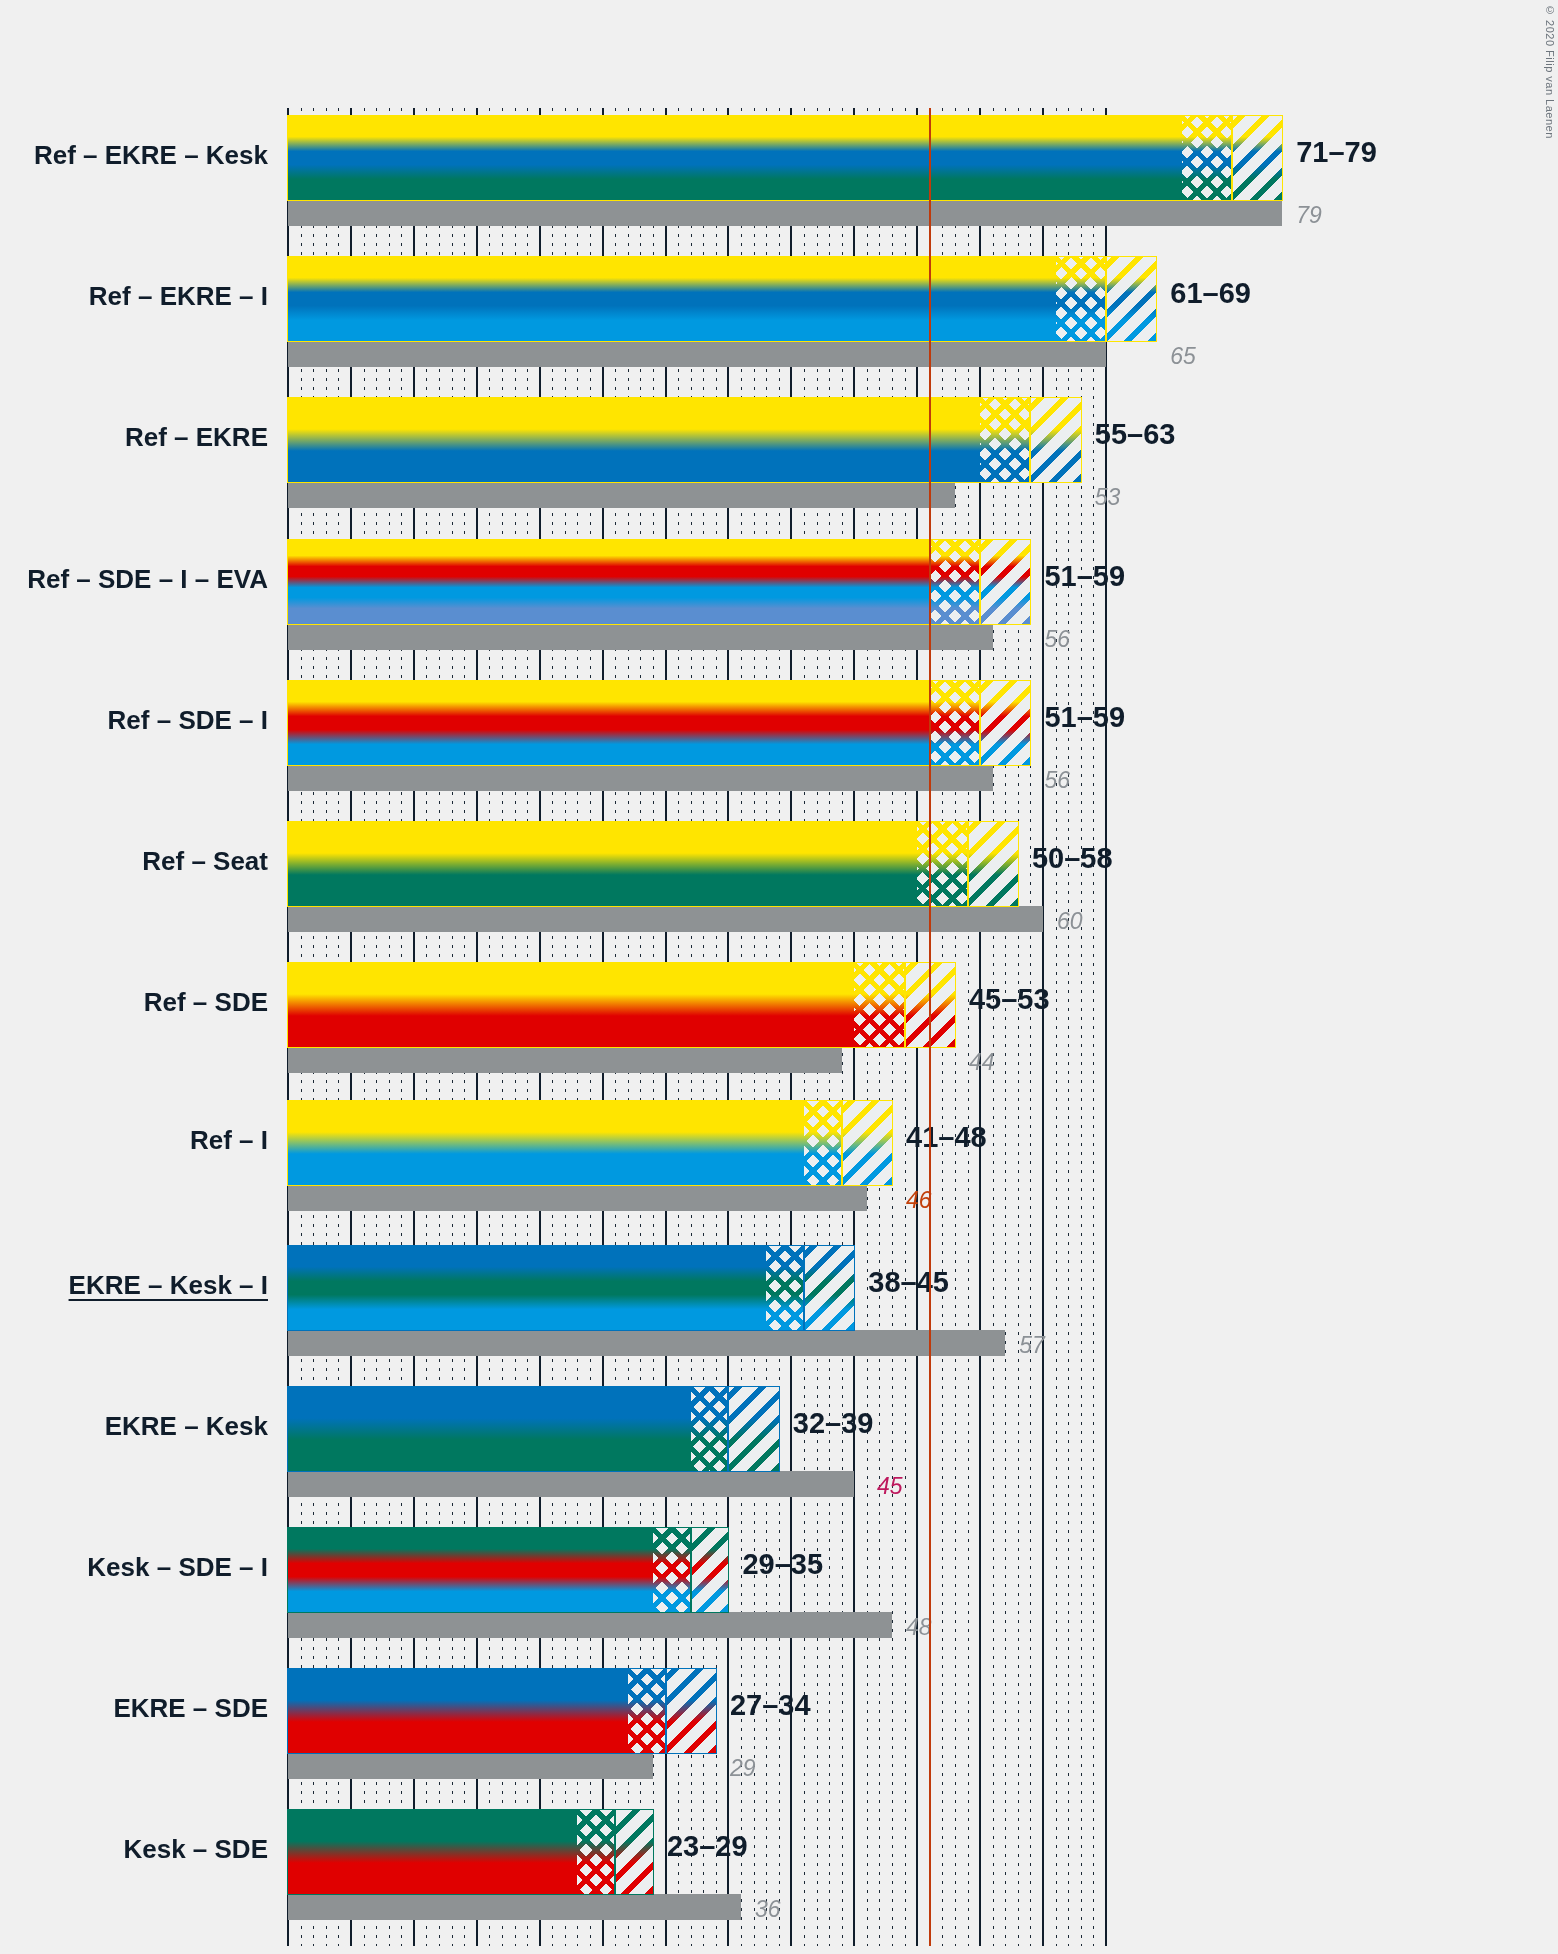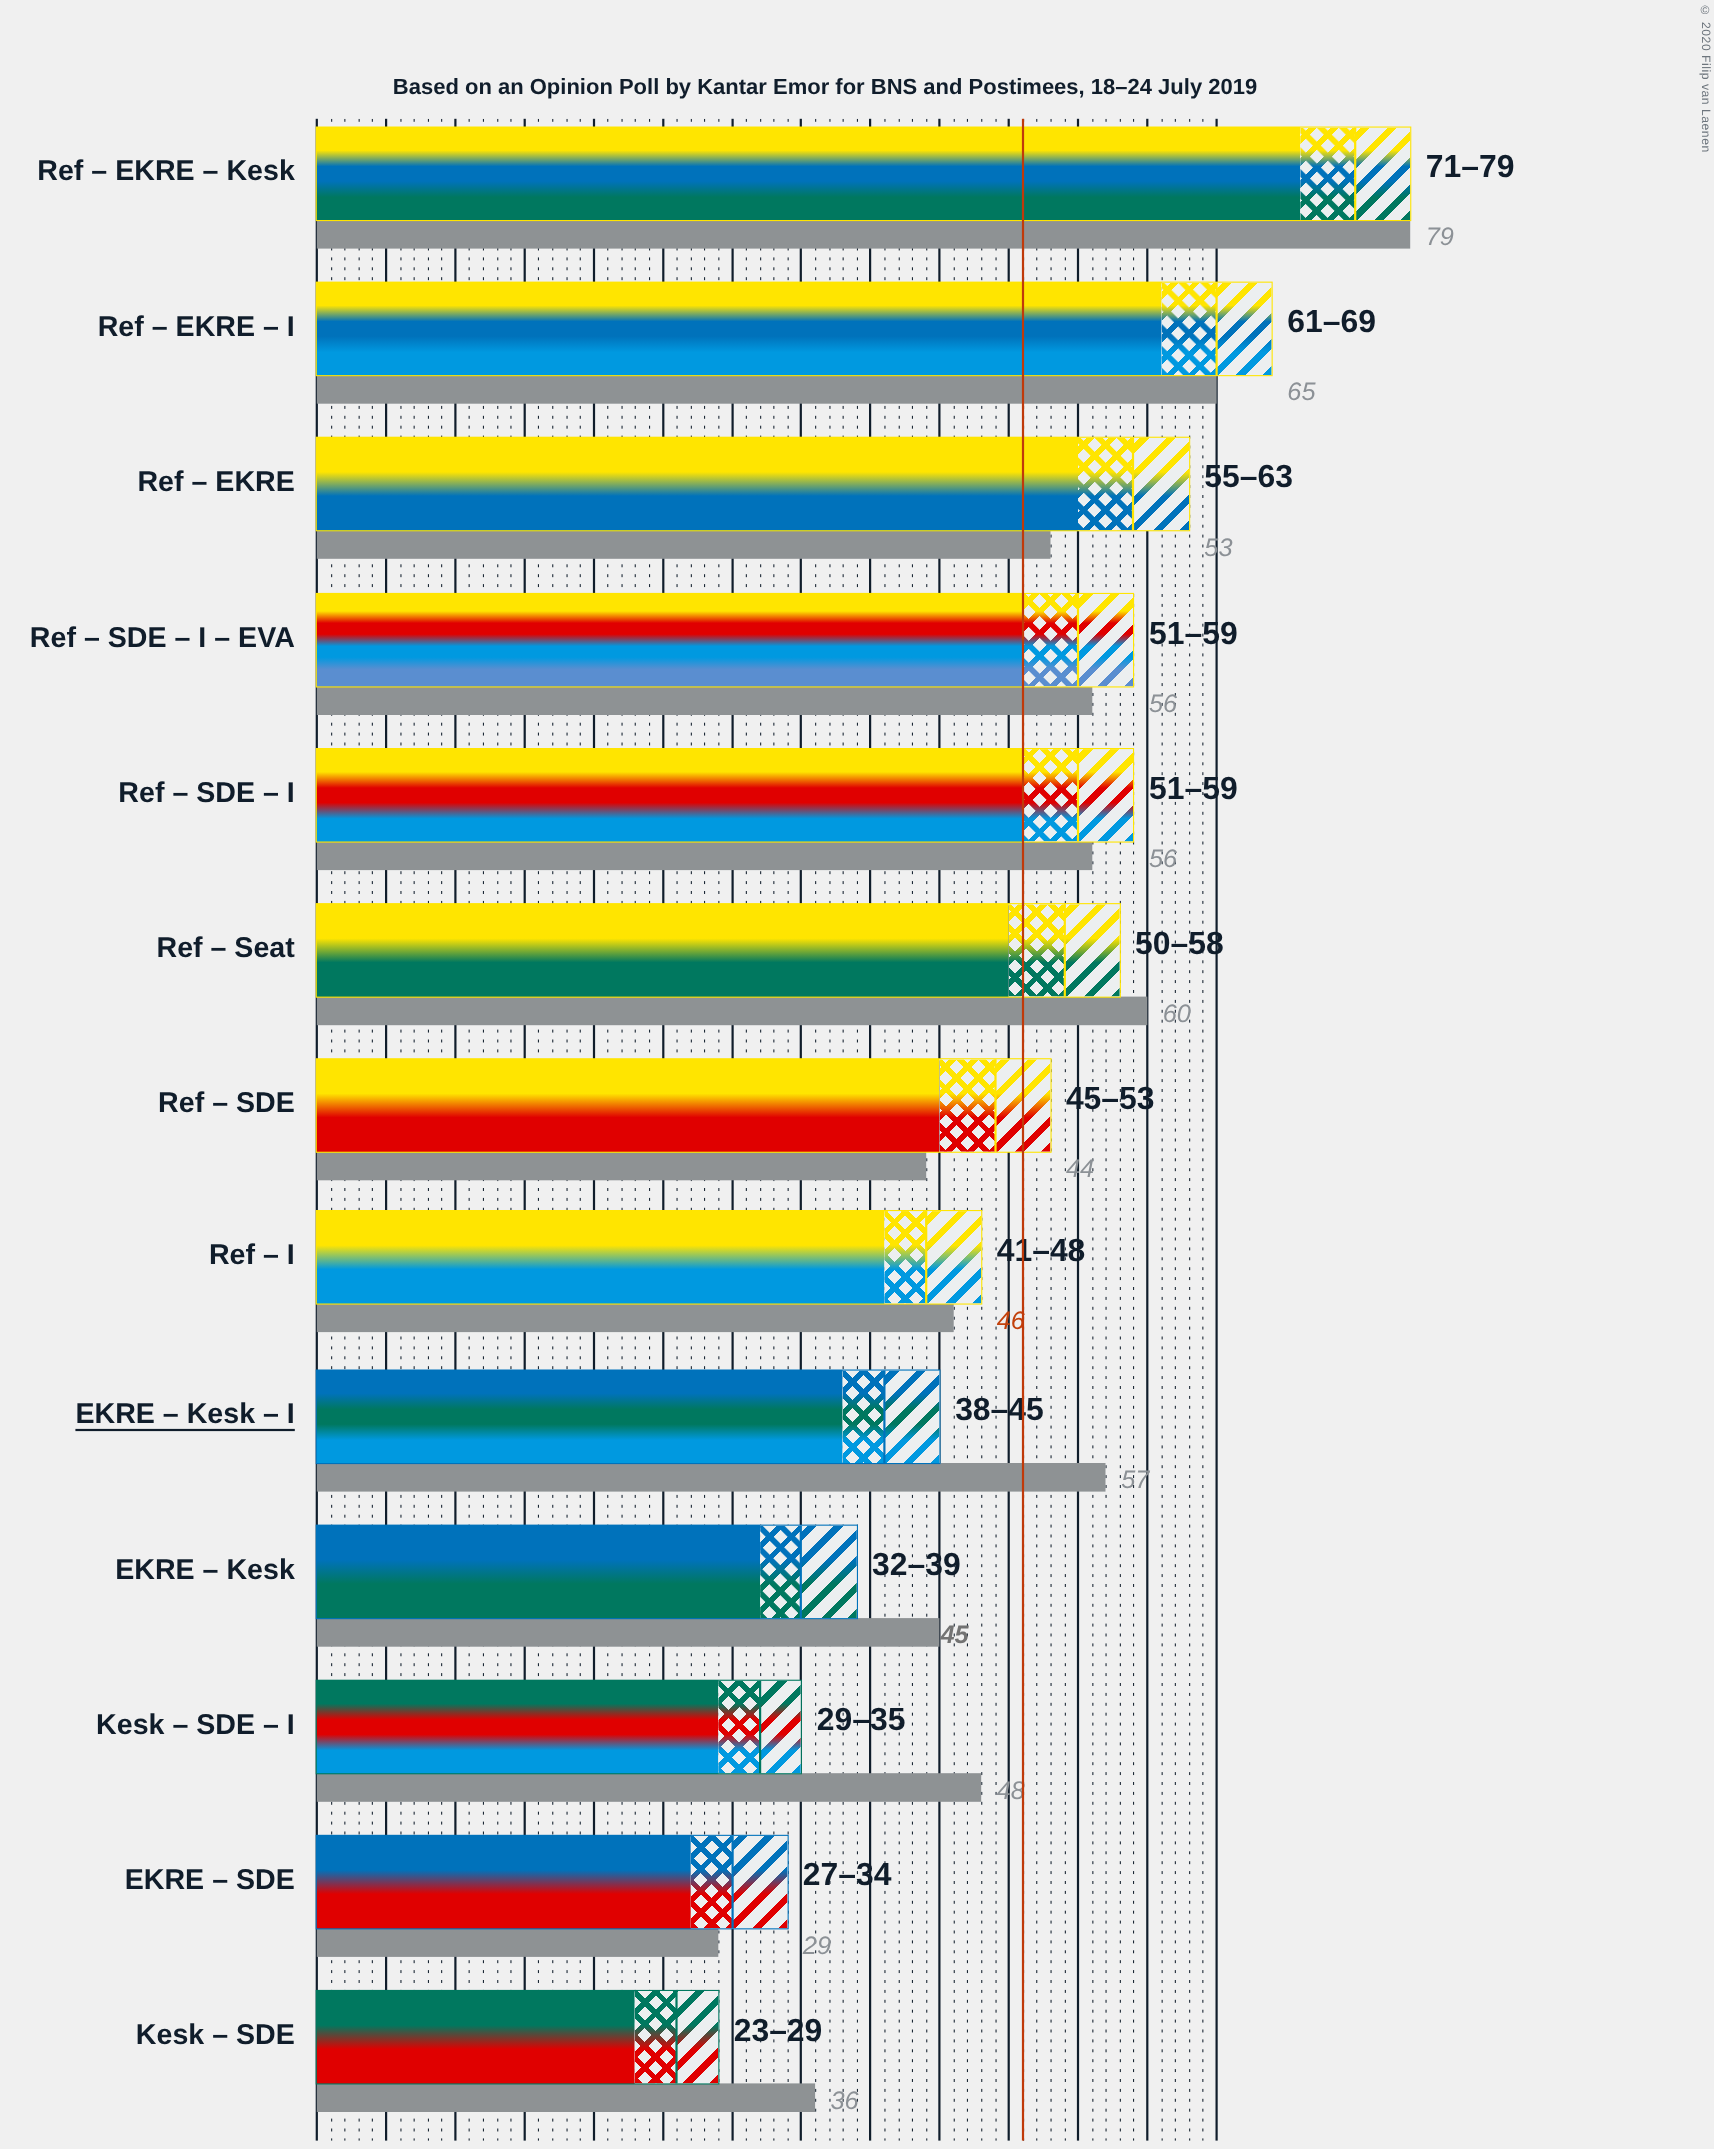--- a/index.html
+++ b/index.html
@@ -132,21 +132,20 @@
   .legend-lastlabel{
     text-align:right;margin-right:82px;margin-top:4px;
     font-size:22px;font-style:italic;color:#8c9196;
   }
 </style>
 </head>
 <body>
 
 <div id="chart-root">
 
-  <div class="chart-subtitle">Based on an Opinion Poll by Kantar Emor for BNS and Postimees, 18–24 July 2019</div>
   <div class="copyright">© 2020 Filip van Laenen</div>
 
   <div class="plot">
     <div class="grid" id="grid-layer">
         <div class="major" style="left: -1px;"></div>
         <div class="minor" style="left: 12.5846px;"></div>
         <div class="minor" style="left: 25.1692px;"></div>
         <div class="minor" style="left: 37.7538px;"></div>
         <div class="minor" style="left: 50.3385px;"></div>
         <div class="major" style="left: 61.9231px;"></div>
@@ -364,21 +363,21 @@
             <div class="bar" style="width: 490.8px; height: 84px; outline: rgb(0, 114, 187) solid 2px; outline-offset: -1px;">
               <div class="fillseg solid" style="left: 0px; width: 402.708px; background: linear-gradient(rgb(0, 114, 187) 0%, rgb(0, 114, 187) 37%, rgb(0, 120, 95) 63%, rgb(0, 120, 95) 100%);"></div>
               <div style="position: absolute; left: 402.708px; width: 37.7538px; top: 0px; bottom: 0px; background: rgb(236, 239, 240);"></div>
               <div class="fillseg cross" style="left: 402.708px; width: 37.7538px; background: linear-gradient(rgb(0, 114, 187) 0%, rgb(0, 114, 187) 37%, rgb(0, 120, 95) 63%, rgb(0, 120, 95) 100%); mask-image: repeating-linear-gradient(45deg, rgb(0, 0, 0) 0px, rgb(0, 0, 0) 5px, rgba(0, 0, 0, 0) 5px, rgba(0, 0, 0, 0) 14px), repeating-linear-gradient(-45deg, rgb(0, 0, 0) 0px, rgb(0, 0, 0) 5px, rgba(0, 0, 0, 0) 5px, rgba(0, 0, 0, 0) 14px); mask-composite: source-over;"></div>
               <div style="position: absolute; left: 440.462px; width: 50.3385px; top: 0px; bottom: 0px; background: rgb(236, 239, 240);"></div>
               <div class="fillseg diag" style="left: 440.462px; width: 50.3385px; background: linear-gradient(rgb(0, 114, 187) 0%, rgb(0, 114, 187) 37%, rgb(0, 120, 95) 63%, rgb(0, 120, 95) 100%); mask-image: repeating-linear-gradient(-45deg, rgb(0, 0, 0) 0px, rgb(0, 0, 0) 6px, rgba(0, 0, 0, 0) 6px, rgba(0, 0, 0, 0) 17px);"></div>
               <div style="position: absolute; top: 0px; bottom: 0px; width: 2px; left: 439.462px; background: rgb(0, 114, 187);"></div>
             </div>
           </div>
           <div class="ci-label" style="left: 792.8px; top: 20px;">32–39</div>
-          <div class="last-label" style="left: 855px; top: 86px; color: #737373; font-weight: bold;">45</div>
+          <div class="last-label" style="left: 877px; top: 86px; color: #be185d;">45</div>
         </div>
         <div class="row" style="top: 1420px; height: 110px;">
           <div class="rowlabel" style="top: 24px;">Kesk – SDE – I</div>
           <div class="barwrap" style="top: 0px; width: 818px; height: 110px;">
             <div class="lastbar" style="left: 0px; top: 84px; width: 604.062px; background: rgb(142, 146, 148);"></div>
             <div class="bar" style="width: 440.462px; height: 84px; outline: rgb(0, 120, 95) solid 2px; outline-offset: -1px;">
               <div class="fillseg solid" style="left: 0px; width: 364.954px; background: linear-gradient(rgb(0, 120, 95) 0%, rgb(0, 120, 95) 24.67%, rgb(224, 0, 0) 42%, rgb(224, 0, 0) 58%, rgb(0, 153, 224) 75.33%, rgb(0, 153, 224) 100%);"></div>
               <div style="position: absolute; left: 364.954px; width: 37.7538px; top: 0px; bottom: 0px; background: rgb(236, 239, 240);"></div>
               <div class="fillseg cross" style="left: 364.954px; width: 37.7538px; background: linear-gradient(rgb(0, 120, 95) 0%, rgb(0, 120, 95) 24.67%, rgb(224, 0, 0) 42%, rgb(224, 0, 0) 58%, rgb(0, 153, 224) 75.33%, rgb(0, 153, 224) 100%); mask-image: repeating-linear-gradient(45deg, rgb(0, 0, 0) 0px, rgb(0, 0, 0) 5px, rgba(0, 0, 0, 0) 5px, rgba(0, 0, 0, 0) 14px), repeating-linear-gradient(-45deg, rgb(0, 0, 0) 0px, rgb(0, 0, 0) 5px, rgba(0, 0, 0, 0) 5px, rgba(0, 0, 0, 0) 14px); mask-composite: source-over;"></div>
               <div style="position: absolute; left: 402.708px; width: 37.7538px; top: 0px; bottom: 0px; background: rgb(236, 239, 240);"></div>

